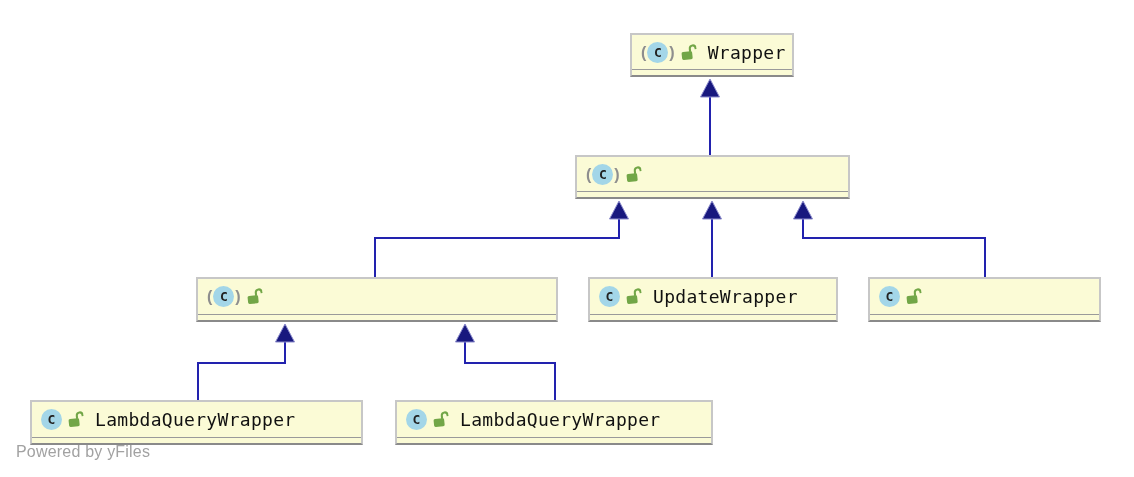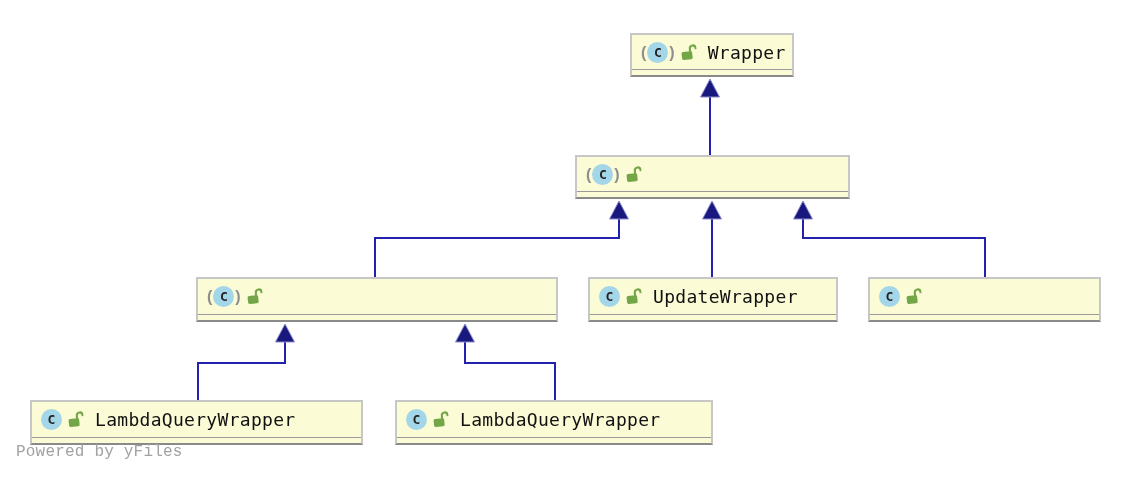--- a/index.html
+++ b/index.html
@@ -67,21 +67,21 @@
   .node-label{
     margin-left:11px;
     font-size:18px;
     color:#111111;
     white-space:nowrap;
     letter-spacing:0.3px;
   }
   .watermark{
     position:absolute;
     left:16px;top:443px;
-    font-family:Liberation Mono, monospace;
+    font-family:Liberation Sans, sans-serif;
     font-size:16px;
     color:#A2A2A2;
     letter-spacing:0.2px;
   }
 </style>
 </head>
 <body>
 
 <div class="canvas">
 

